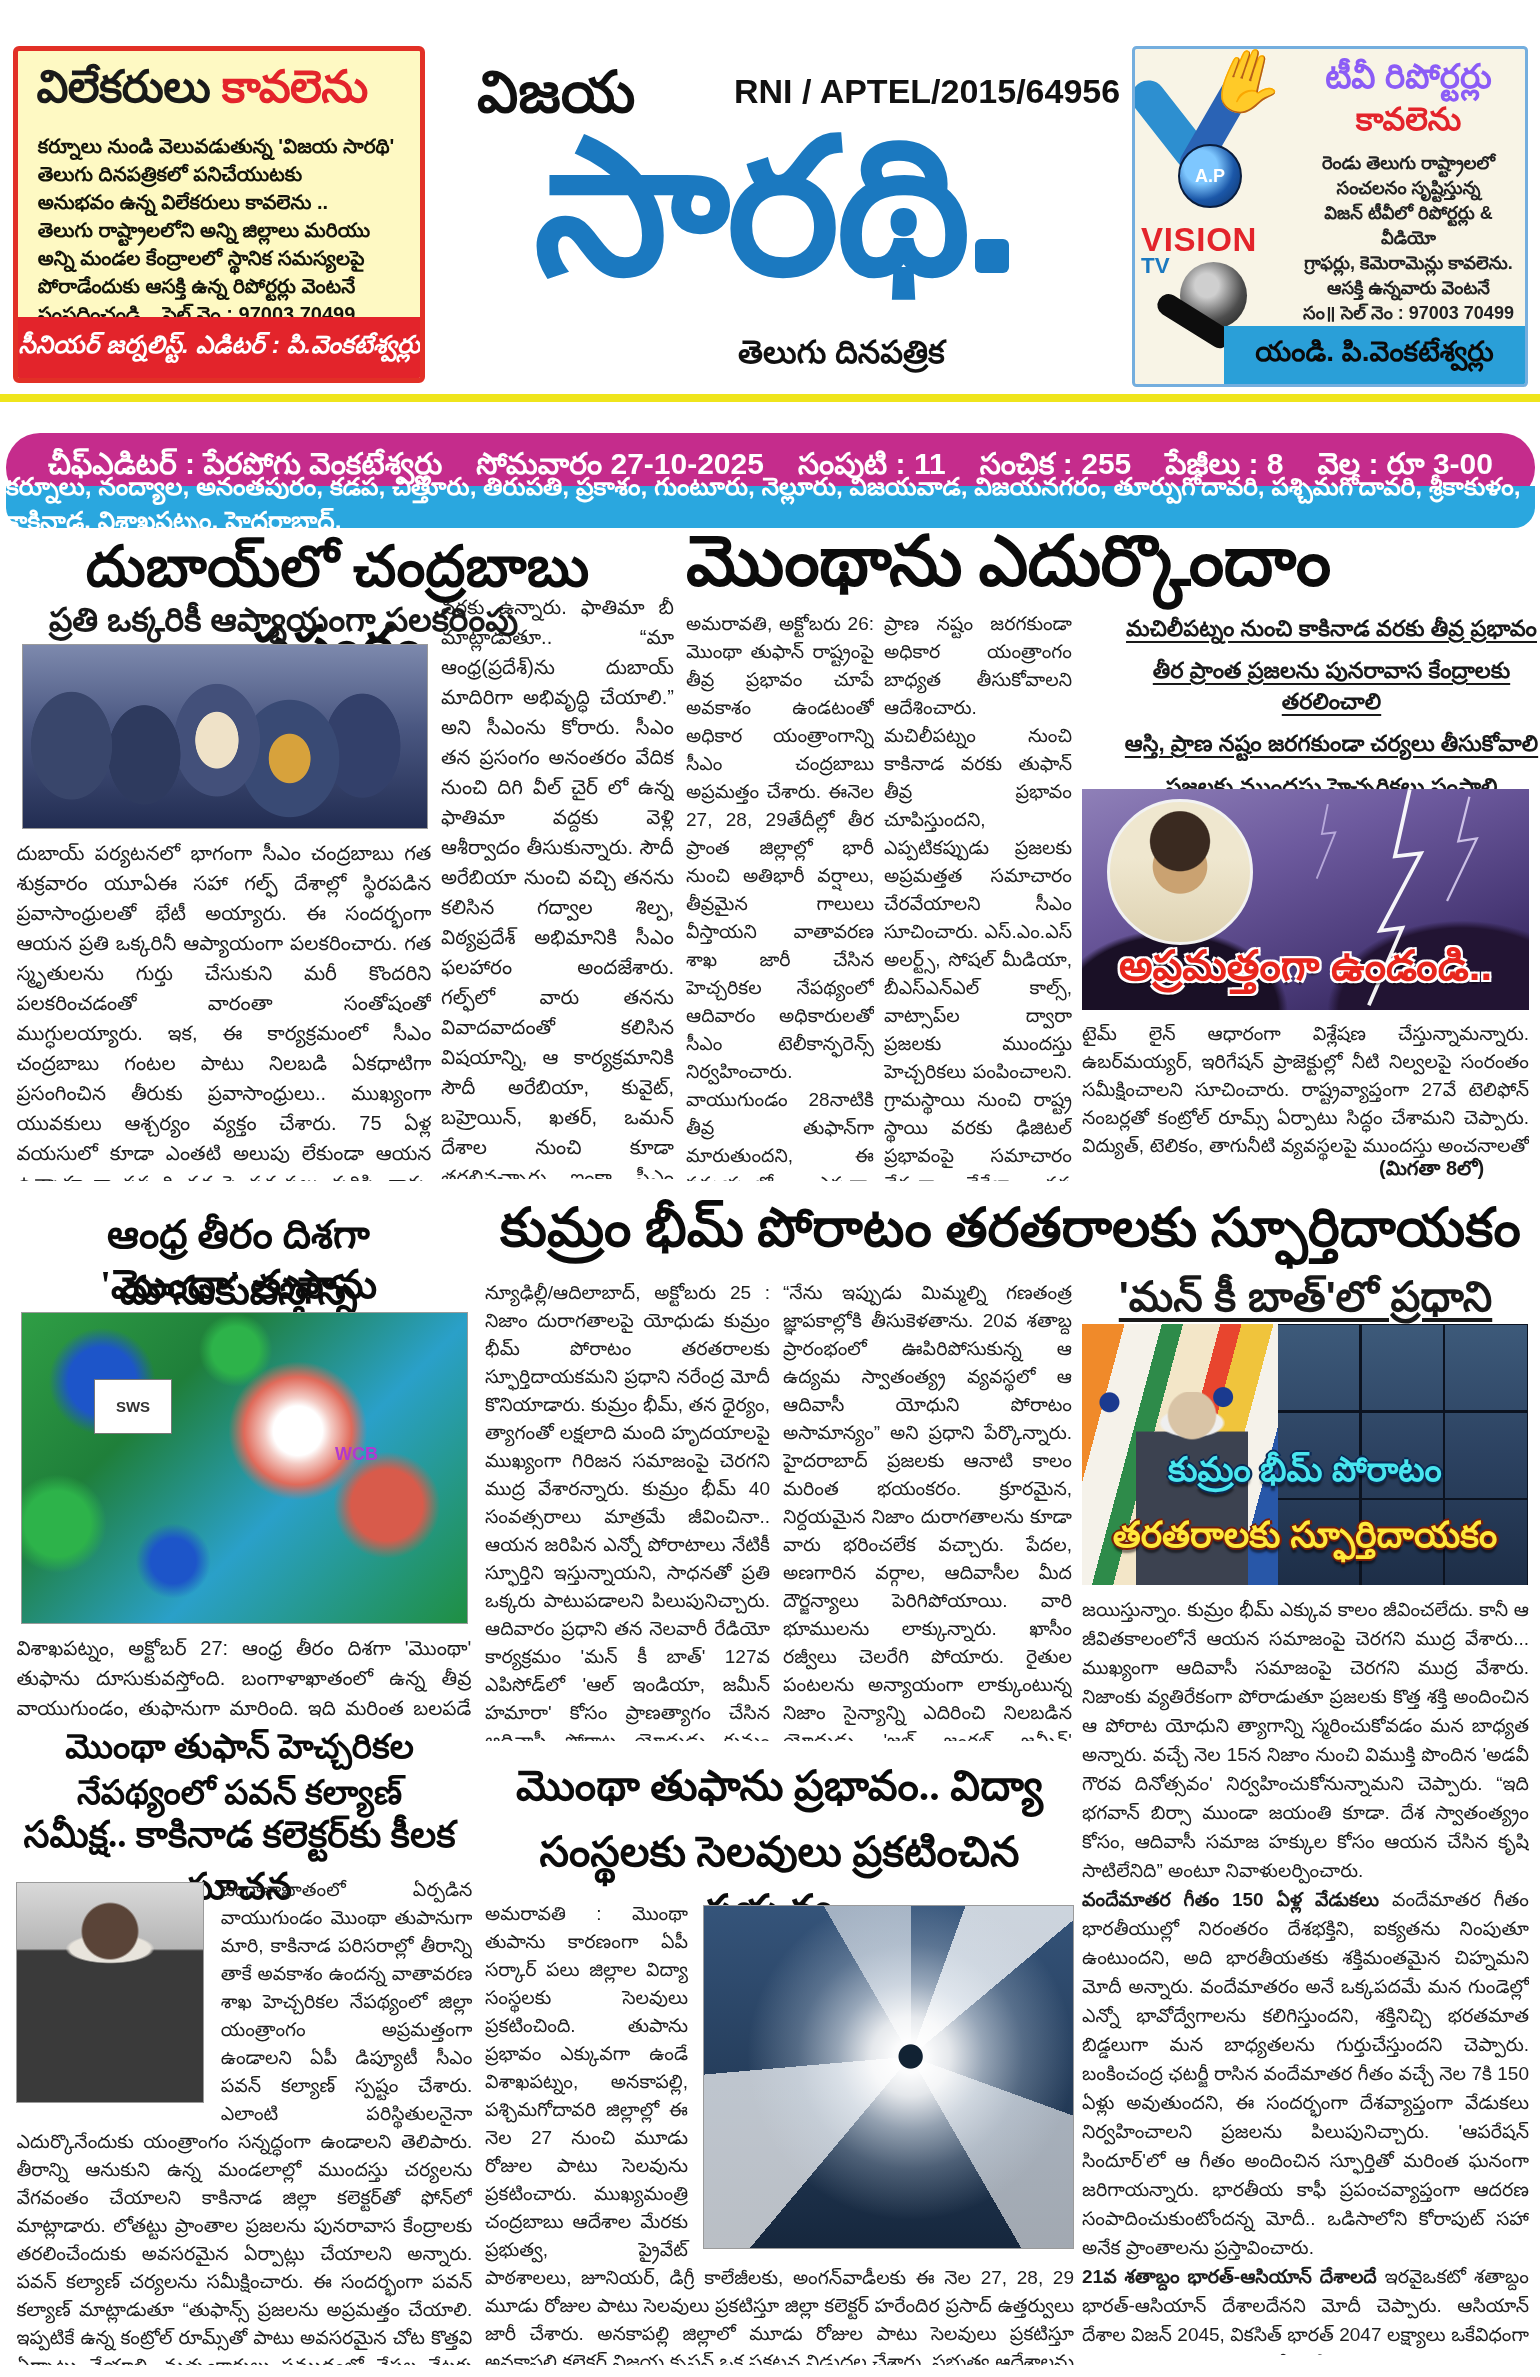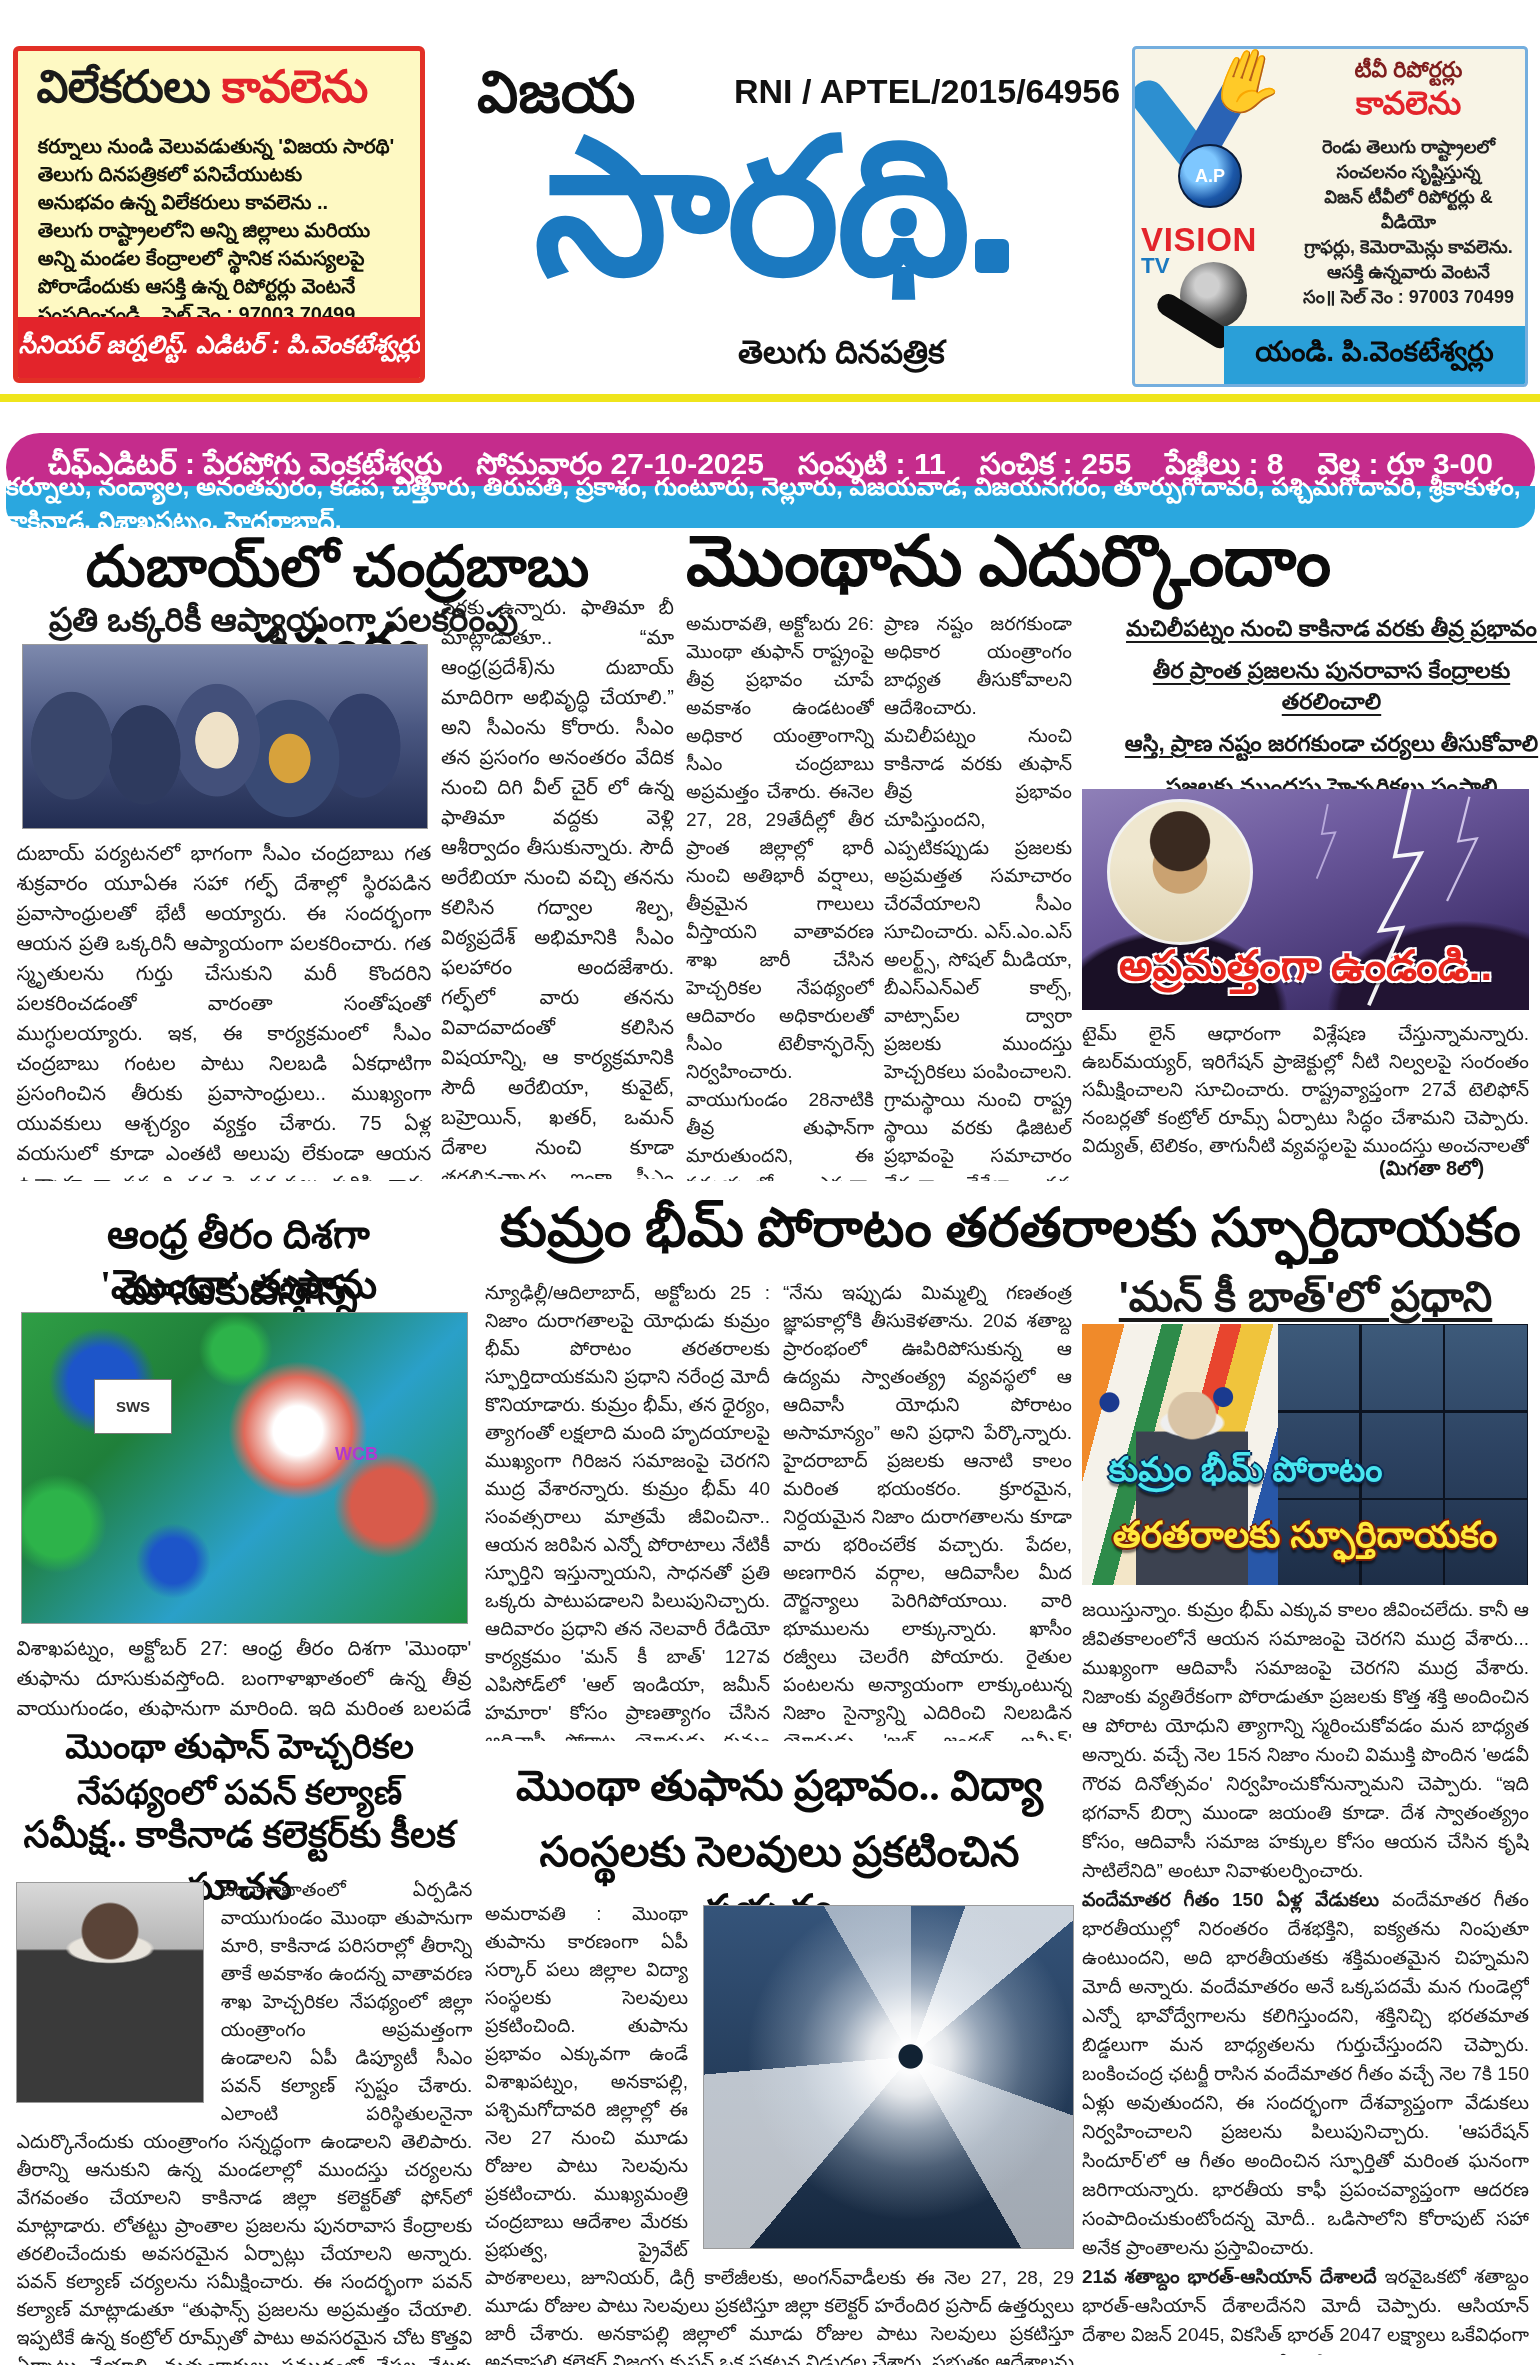--- a/index.html
+++ b/index.html
@@ -17,21 +17,21 @@
              font-style:italic;font-weight:800;font-size:24.6px;}
   .left-ad .ad-footer{background:#e3242b;color:#fff;}
   .masthead{left:436px;top:46px;width:682px;height:340px;}
   .mh-vijaya{left:477px;top:58px;font-size:58px;font-weight:800;color:#111;}
   .mh-rni{left:734px;top:72px;font-size:34px;font-weight:800;color:#111;}
   .mh-logo{left:436px;top:95px;width:671px;text-align:center;font-size:190px;font-weight:800;color:#1b79c0;line-height:224px;letter-spacing:-3px;}
   .mh-dot{display:inline-block;width:34px;height:34px;background:#1b79c0;border-radius:6px;margin-left:7.5px;}
   .mh-tag{left:738px;top:334px;font-size:32px;font-weight:800;color:#111;}
   .right-ad{left:1132px;top:46px;width:396px;height:341px;background:#f8f4e6;border:3.7px solid #74aede;border-radius:4.5px;overflow:hidden;}
   .right-ad .txt{position:absolute;left:160px;top:7.5px;width:227px;text-align:center;}
-  .right-ad .t1{font-size:22px;font-weight:800;color:#7f1d1d;}
+  .right-ad .t1{font-size:34px;font-weight:800;color:#8b5cf6;}
   .right-ad .t2{font-size:32px;font-weight:800;color:#e3242b;margin-top:-3px;}
   .right-ad .lines{margin-top:6px;font-size:18px;font-weight:700;line-height:25px;color:#222;}
   .right-ad .ad-footer{background:#2a9fd8;color:#0a0a0a;height:58px;font-style:normal;font-size:28px;left:89px;}
   .vtv-v{position:absolute;left:13.4px;top:16.4px;width:112px;height:112px;}
   .vtv-v:before{content:"";position:absolute;left:4.5px;top:7.5px;width:34px;height:104px;background:#2d8fd0;border-radius:18px;transform:rotate(-38deg);}
   .vtv-v:after{content:"";position:absolute;left:54px;top:0px;width:30px;height:119px;background:#2a63b5;border-radius:16.4px;transform:rotate(30deg);}
   .vtv-hand{position:absolute;left:73px;top:-4.5px;font-size:64px;color:#7a45b5;transform:rotate(18deg);}
   .vtv-globe{position:absolute;left:43px;top:95px;width:64px;height:64px;border-radius:50%;
              background:radial-gradient(circle at 35% 35%,#7ec7ff 0 30%,#1b57a8 60%,#0c2f63 100%);
              border:2.2px solid #0a1d3d;color:#fff;font-weight:800;font-size:18px;display:flex;align-items:center;justify-content:center;}
@@ -91,21 +91,21 @@
        linear-gradient(105deg,#f08a2a 0 16%,#f5f2ea 16% 30%,#2e8b4a 30% 38%,#f3e6c8 38% 52%,#e8452e 52% 60%,#f0c43c 60% 72%,#f5f2ea 72% 84%,#2857a8 84% 100%);}
   .modi-person{position:absolute;left:12%;top:26%;width:112px;height:74%;
      background:radial-gradient(circle at 50% 12%,#d9c4a6 0 13%,transparent 14%),
                 radial-gradient(ellipse 67px 30px at 50% 16%,#efefef 0 45%,transparent 50%),
                 linear-gradient(180deg,transparent 20%,#3c4250 21% 100%);}
   .modi-grid{position:absolute;right:0;top:0;width:56%;height:100%;
      background:
        repeating-linear-gradient(90deg,transparent 0 32.5%,#0c1320 32.5% 33.5%),
        repeating-linear-gradient(0deg,transparent 0 32.5%,#0c1320 32.5% 33.5%),
        linear-gradient(180deg,#3d5a7a 0%,#2c4261 50%,#1d2e47 100%);}
-  .modi-cap1{position:absolute;left:6%;bottom:88px;width:88%;text-align:left;font-size:34px;font-weight:800;color:#49e6ef;
+  .modi-cap1{position:absolute;left:6%;bottom:88px;width:88%;text-align:center;font-size:34px;font-weight:800;color:#49e6ef;
      text-shadow:-2.2px 0 #0a2a55,2.2px 0 #0a2a55,0 -2.2px #0a2a55,0 2.2px #0a2a55,0 4.5px 2.2px rgba(0,0,0,.5);}
   .modi-cap2{position:absolute;left:2%;bottom:21px;width:96%;text-align:center;font-size:36px;font-weight:800;color:#ffe93c;
      text-shadow:-2.2px 0 #7a1d08,2.2px 0 #7a1d08,0 -2.2px #7a1d08,0 2.2px #7a1d08,0 4.5px 2.2px rgba(0,0,0,.5);}
   .ph-cyclone{float:right;width:371px;height:344px;margin:4.5px 0 7.5px 15px;border:1.5px solid #9a9a9a;
      background:
        radial-gradient(circle 19.4px at 56% 44%,#123 0 60%,transparent 65%),
        radial-gradient(circle at 56% 44%,rgba(255,255,255,.98) 6%,rgba(255,255,255,.88) 14%,rgba(240,246,252,.55) 26%,rgba(220,232,244,.25) 40%,transparent 58%),
        conic-gradient(from 20deg at 56% 44%,rgba(255,255,255,.75) 0 30deg,transparent 30deg 90deg,rgba(255,255,255,.6) 90deg 130deg,transparent 130deg 200deg,rgba(255,255,255,.7) 200deg 245deg,transparent 245deg 310deg,rgba(255,255,255,.55) 310deg 340deg,transparent 340deg 360deg),
        linear-gradient(180deg,#35547a 0%,#27405f 45%,#16273d 100%);}
   .ph-pawan{float:left;width:188px;height:221px;margin:6px 16.4px 6px 0;border:1.5px solid #9a9a9a;

